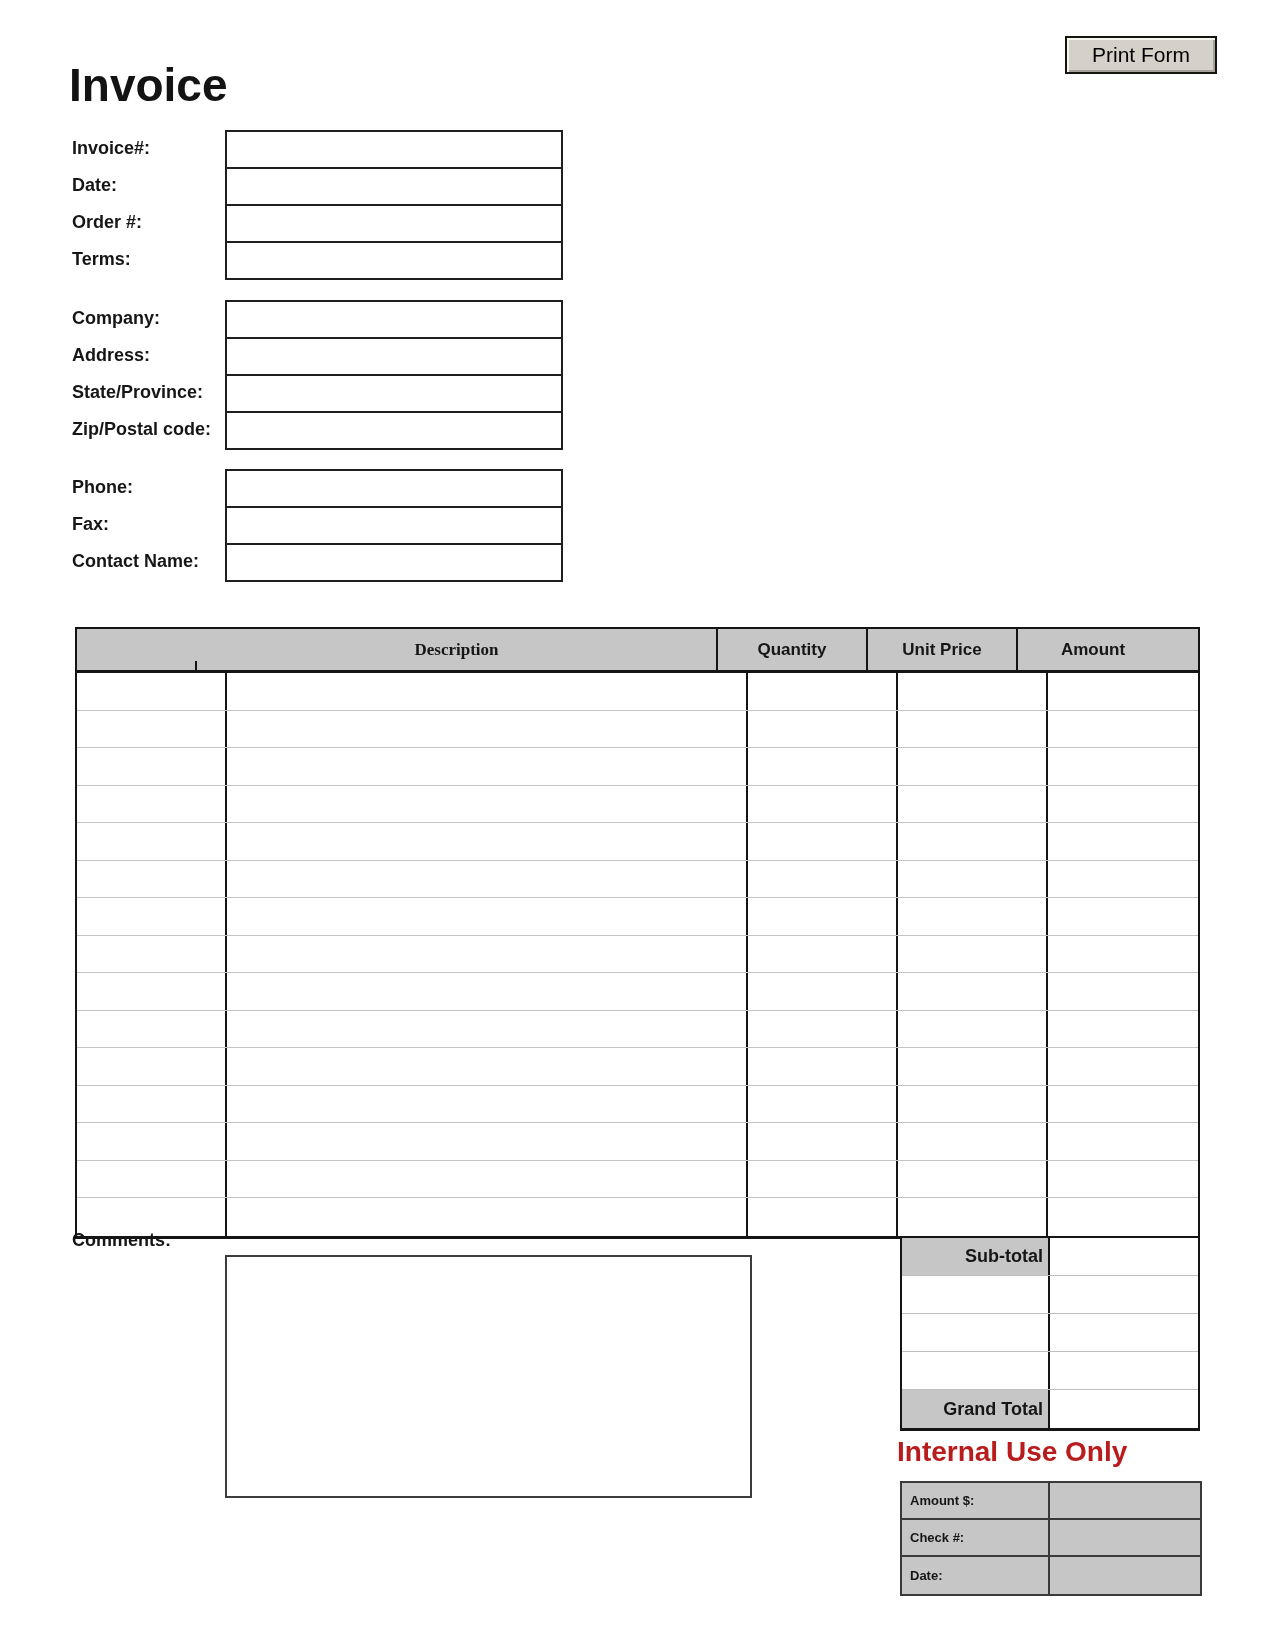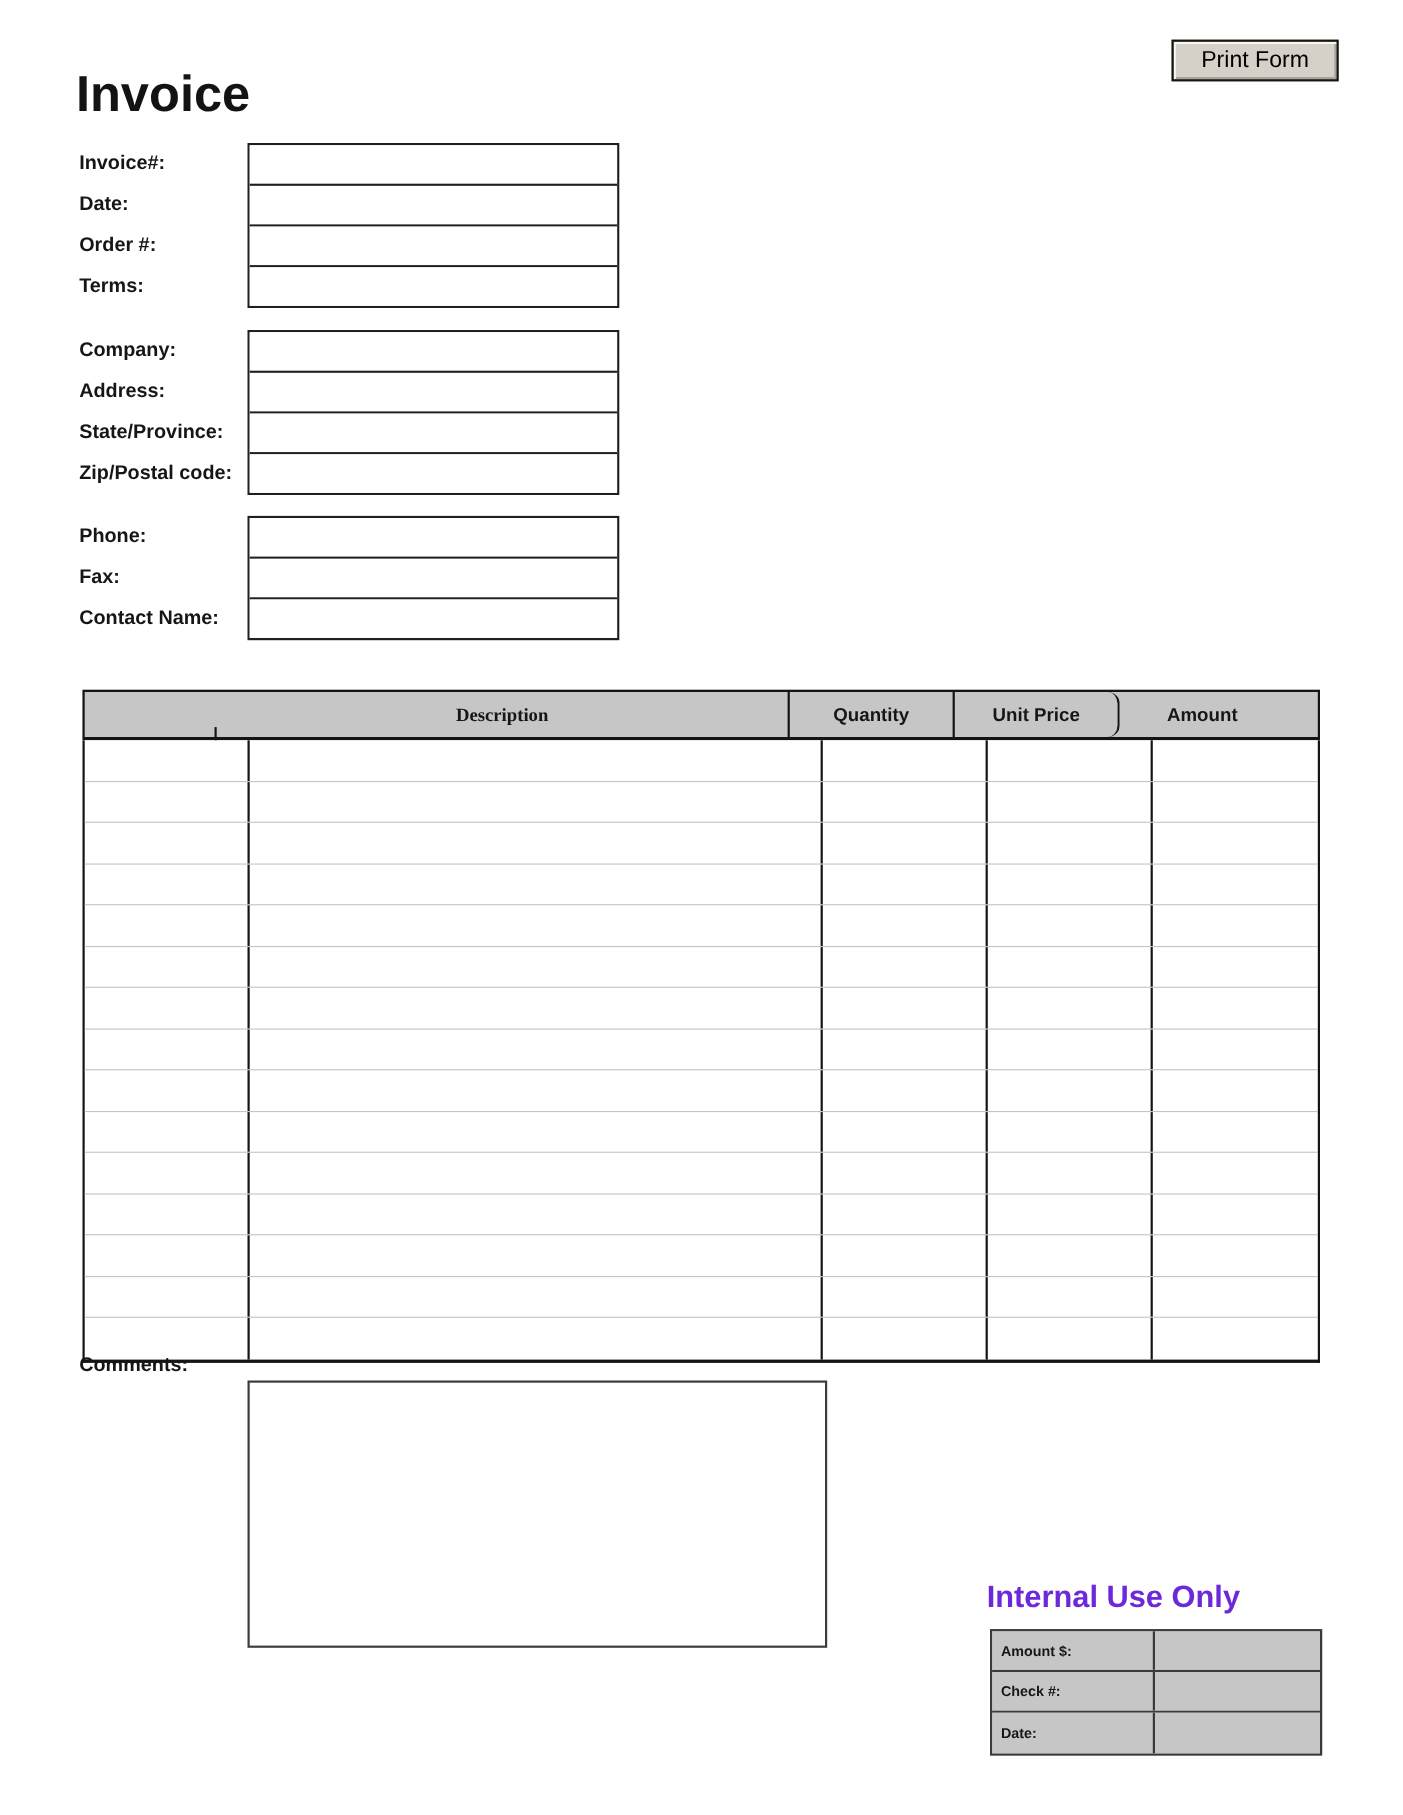--- a/index.html
+++ b/index.html
@@ -50,21 +50,21 @@
   .tlabel.shaded{background:#c6c6c6;}
   .tvalue{flex:1;background:#fff;}
 
   
   .comments-label{position:absolute;left:72px;top:1221px;height:38px;
     display:flex;align-items:center;font-weight:bold;font-size:18px;}
   .comments-box{position:absolute;left:225px;top:1255px;width:527px;height:243px;
     box-sizing:border-box;border:2px solid #3c3c3c;background:#fff;}
 
   
-  .internal-heading{position:absolute;left:897px;top:1436px;font-size:28px;font-weight:bold;color:#6d28d9;}
+  .internal-heading{position:absolute;left:897px;top:1436px;font-size:28px;font-weight:bold;color:#b91c1c;}
   .internal-table{position:absolute;left:900px;top:1481px;width:302px;box-sizing:border-box;
     border:2px solid #3a3a3a;background:#c6c6c6;}
   .nrow{display:flex;height:37px;box-sizing:border-box;border-bottom:2px solid #3a3a3a;}
   .nrow:last-child{border-bottom:none;}
   .nlabel{width:148px;box-sizing:border-box;border-right:2px solid #3a3a3a;
     display:flex;align-items:center;padding-left:8px;font-weight:bold;font-size:13px;background:#c6c6c6;white-space:nowrap;}
   .nvalue{flex:1;background:#c6c6c6;}
 </style>
 </head>
 <body>
@@ -107,21 +107,21 @@
         <div class="field-box"></div>
         <div class="field-box"></div>
         <div class="field-box"></div>
       </div>
     </div>
 
   <div class="items-header">
       <div class="hcell" style="width: 120px; margin-top: 32px;">Item</div>
       <div class="hcell" style="width: 521px; font-family: Liberation Serif, serif;">Description</div>
       <div class="hcell" style="width: 150px;">Quantity</div>
-      <div class="hcell" style="width: 150px; border-radius: 11px;">Unit Price</div>
+      <div class="hcell" style="width: 150px;">Unit Price</div>
       <div class="hcell" style="width: 150px;">Amount</div>
     </div>
   <div class="items-body">
       <div class="irow">
         <div class="icell" style="width: 150px;"></div>
         <div class="icell" style="width: 521px;"></div>
         <div class="icell" style="width: 150px;"></div>
         <div class="icell" style="width: 150px;"></div>
         <div class="icell" style="width: 150px;"></div>
       </div>
@@ -218,20 +218,42 @@
       </div>
       <div class="irow">
         <div class="icell" style="width: 150px;"></div>
         <div class="icell" style="width: 521px;"></div>
         <div class="icell" style="width: 150px;"></div>
         <div class="icell" style="width: 150px;"></div>
         <div class="icell" style="width: 150px;"></div>
       </div>
     </div>
 
+  <div class="totals">
+      <div class="trow">
+        <div class="tlabel shaded">Sub-total</div>
+        <div class="tvalue"></div>
+      </div>
+      <div class="trow">
+        <div class="tlabel"></div>
+        <div class="tvalue"></div>
+      </div>
+      <div class="trow">
+        <div class="tlabel"></div>
+        <div class="tvalue"></div>
+      </div>
+      <div class="trow">
+        <div class="tlabel"></div>
+        <div class="tvalue"></div>
+      </div>
+      <div class="trow">
+        <div class="tlabel shaded">Grand Total</div>
+        <div class="tvalue"></div>
+      </div>
+    </div>
 
   <div class="comments-label">Comments:</div>
   <div class="comments-box"></div>
 
   <div class="internal-heading">Internal Use Only</div>
   <div class="internal-table">
       <div class="nrow">
         <div class="nlabel">Amount $:</div>
         <div class="nvalue"></div>
       </div>

